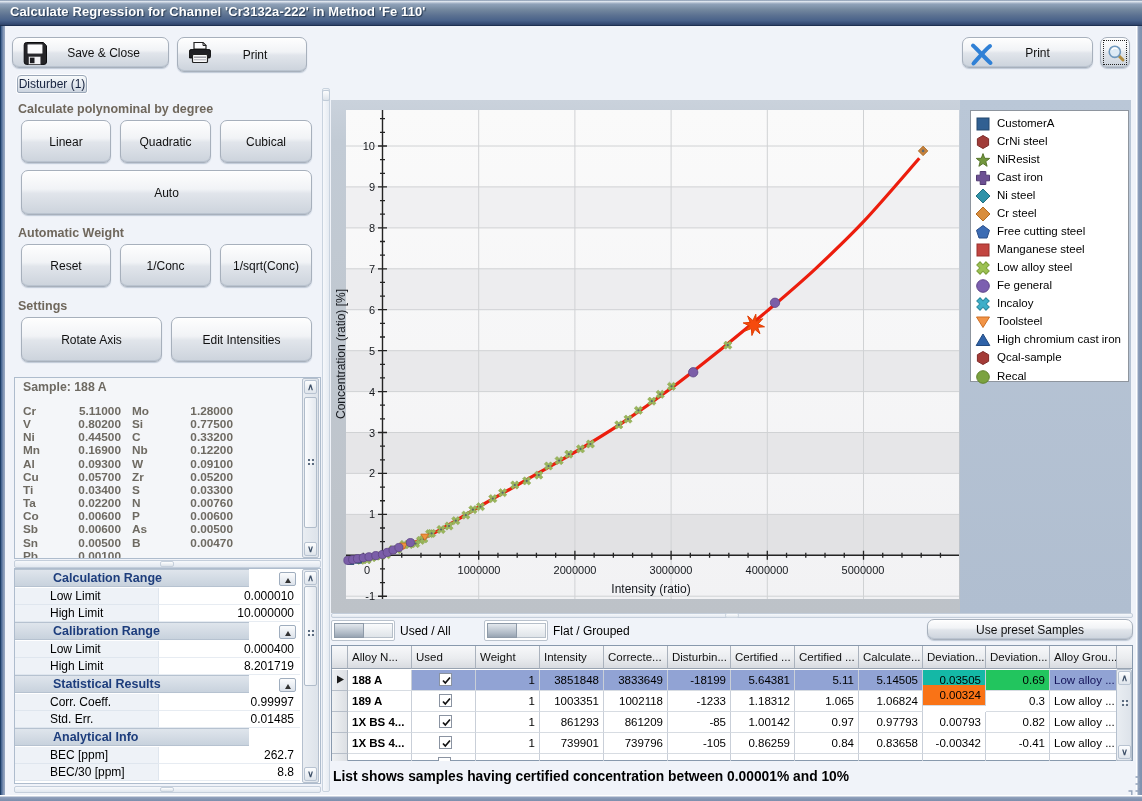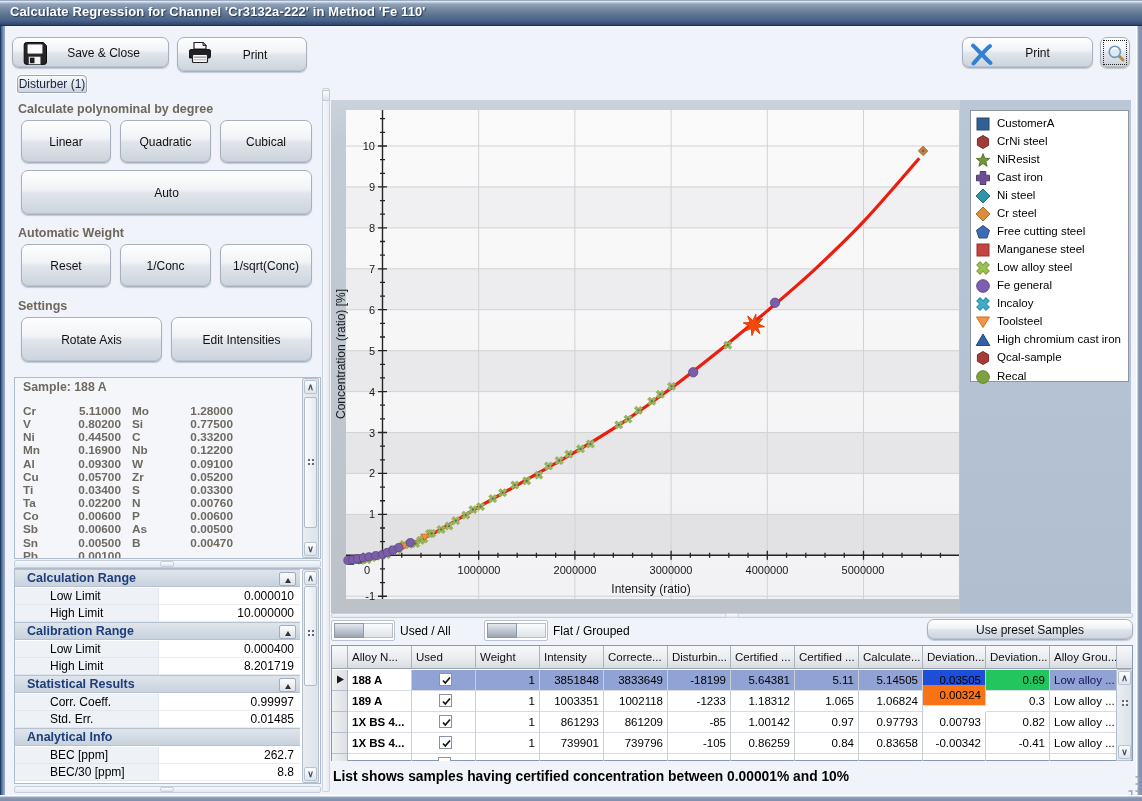--- a/index.html
+++ b/index.html
@@ -41,23 +41,23 @@
 
 .sb { position:absolute; width:17px; background:linear-gradient(90deg,#e9edf2,#dde3ea); border:1px solid #b5c0ce; border-radius:2px; }
 .sb .ar { position:absolute; left:1px; width:13px; height:14px; border:1px solid #b8c3d1; border-radius:2px;
   background:linear-gradient(#fcfdfe,#dfe5ec); color:#3e5068; font-size:9px; text-align:center; line-height:13px; font-weight:bold;}
 .sb .thumb { position:absolute; left:1px; width:13px; border:1px solid #b0bcca; border-radius:2px;
   background:linear-gradient(90deg,#fafbfd,#e4e9ef); }
 .grip { position:absolute; width:7px; height:7px; }
 .grip:before { content:""; position:absolute; width:2px; height:2px; background:#5c6c80; box-shadow:4px 0 #5c6c80, 0 4px #5c6c80, 4px 4px #5c6c80, 2px 2px #fff; }
 
 
-.pgcap { position:absolute; left:0; width:285px; height:18px;
+.pgcap { position:absolute; left:0; width:234px; height:18px;
   background:linear-gradient(#dfe5ec,#c8d2dd); border-top:1px solid #b6c2d0; border-bottom:1px solid #b6c2d0;
-  font-size:12.5px; font-weight:bold; color:#1d3d7c; line-height:17px; padding-left:12px; }
+  font-size:12.5px; font-weight:bold; color:#1d3d7c; line-height:17px; padding-left:38px; }
 .pgrow { position:absolute; left:0; width:285px; height:33px; font-size:12px; color:#000; }
 .pgrow .k { position:absolute; left:0; top:0; width:143px; height:17px; background:#eef2f7; border-bottom:1px solid #dfe6ee; padding-left:35px; line-height:16px;}
 .pgrow .v { position:absolute; left:143px; top:0; width:142px; height:17px; background:#fff; border-bottom:1px solid #e7ecf2; border-left:1px solid #dfe6ee; text-align:right; padding-right:6px; line-height:16px;}
 .pgbtn { position:absolute; width:17px; height:14px; top:2px; left:264px; border:1px solid #9fadbe; border-radius:2px;
   background:linear-gradient(#fbfcfd,#dce2ea); text-align:center; }
 .pgbtn:after { content:""; position:absolute; left:4.5px; top:4.5px; border-left:3.5px solid transparent; border-right:3.5px solid transparent; border-bottom:5px solid #333; }
 
 
 .hsplit { position:absolute; background:linear-gradient(#f6f8fb,#e2e8f0); border:1px solid #c4cedb; border-radius:2px; }
 .vsplit { position:absolute; background:linear-gradient(90deg,#f6f8fb,#e6ebf2); border:1px solid #c9d3df; border-radius:2px; }
@@ -717,21 +717,21 @@
         </svg>
       </span>
     </div>
 <div class="gc num" style="left:144px;top:24px;width:64px;background:#91a3d4;">1</div>
 <div class="gc num" style="left:208px;top:24px;width:64px;background:#91a3d4;">3851848</div>
 <div class="gc num" style="left:272px;top:24px;width:64px;background:#91a3d4;">3833649</div>
 <div class="gc num" style="left:336px;top:24px;width:63px;background:#91a3d4;">-18199</div>
 <div class="gc num" style="left:399px;top:24px;width:64px;background:#91a3d4;">5.64381</div>
 <div class="gc num" style="left:463px;top:24px;width:64px;background:#91a3d4;">5.11</div>
 <div class="gc num" style="left:527px;top:24px;width:64px;background:#91a3d4;">5.14505</div>
-<div class="gc num" style="left:591px;top:24px;width:63px;background:#1d4ed8;">0.03505</div>
+<div class="gc num" style="left:591px;top:24px;width:63px;background:#14b8a6;">0.03505</div>
 <div class="gc num" style="left:654px;top:24px;width:64px;background:#22c55e;">0.69</div>
 <div class="gc" style="left:718px;top:24px;width:67px;background:#91a3d4;color:#14145a;">Low alloy ...</div>
 <div class="rowhdr" style="top:45px;"></div>
 <div class="gc" style="left:16px;top:45px;width:64px;background:#fff;font-weight:bold;">189 A</div>
 <div class="gc" style="left:80px;top:45px;width:64px;background:#fff;">
       <span class="cb" style="left:27px;">
         <svg width="11" height="11" viewBox="0 0 11 11">
           <path d="M2,5.5 L4.3,8 L9,2.5" stroke="#111" stroke-width="1.7" fill="none"></path>
         </svg>
       </span>

